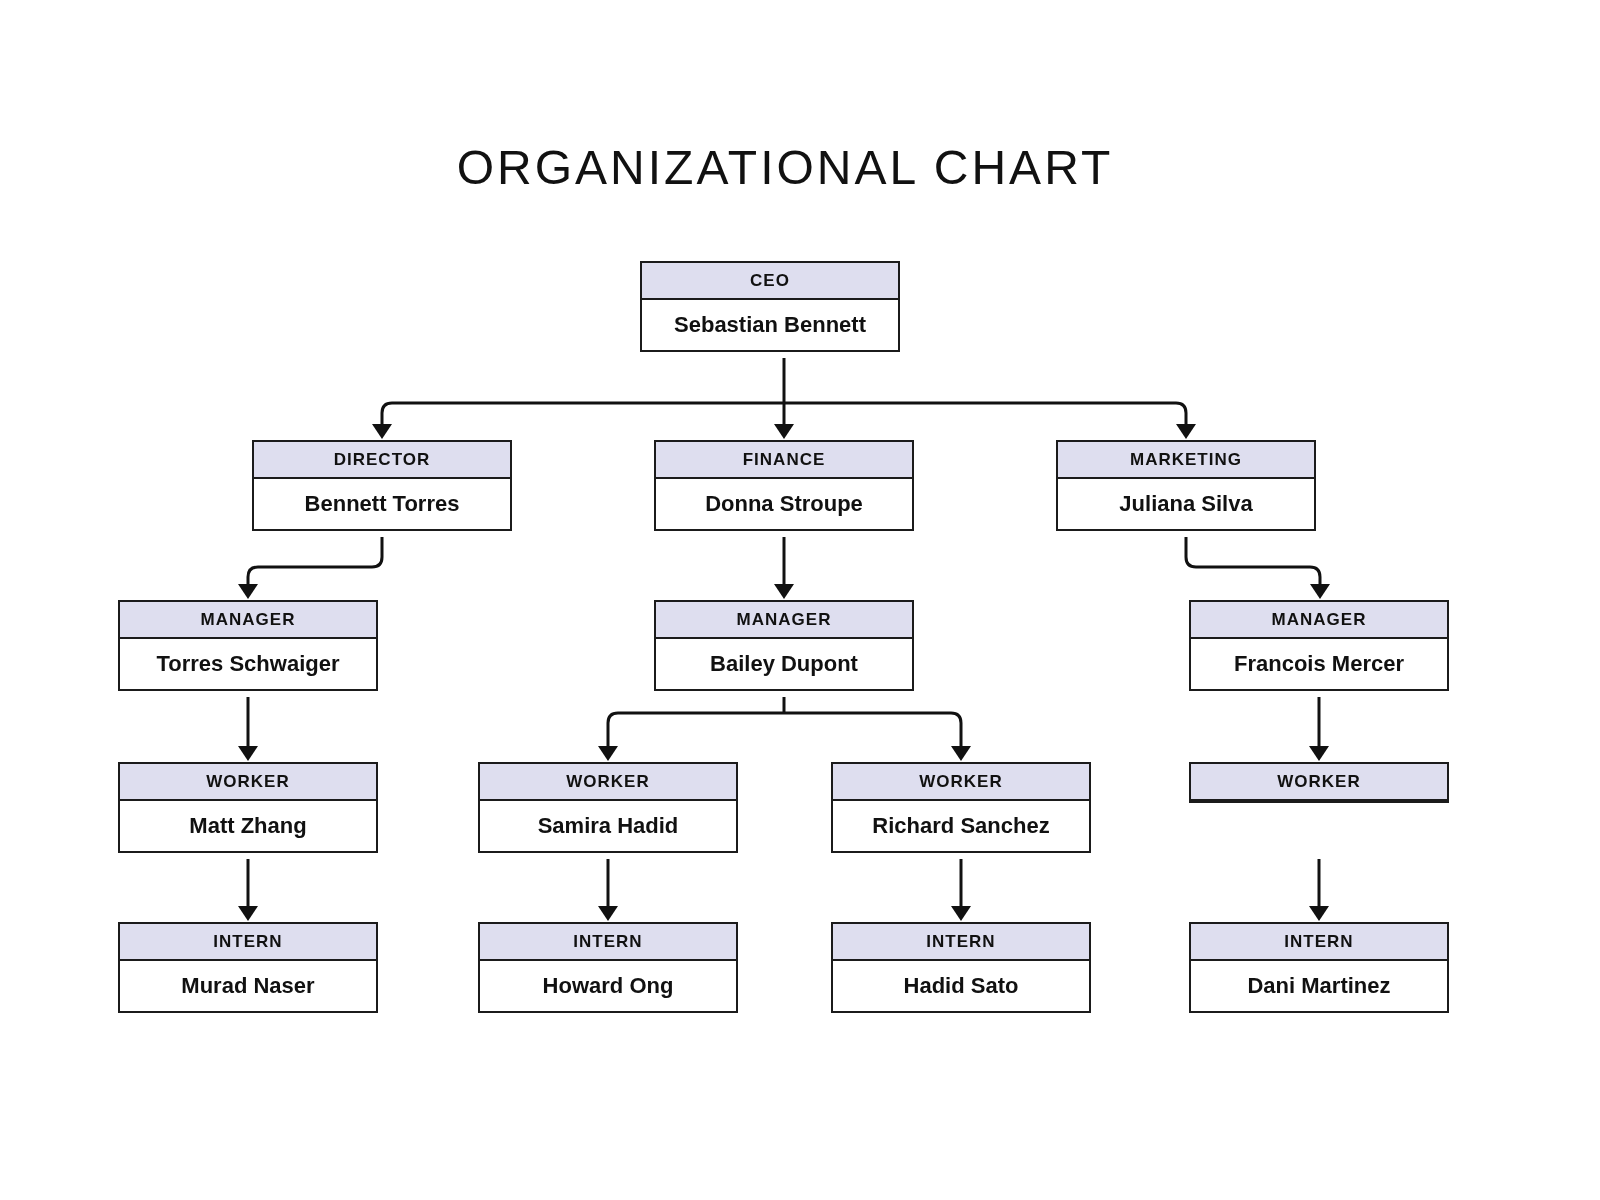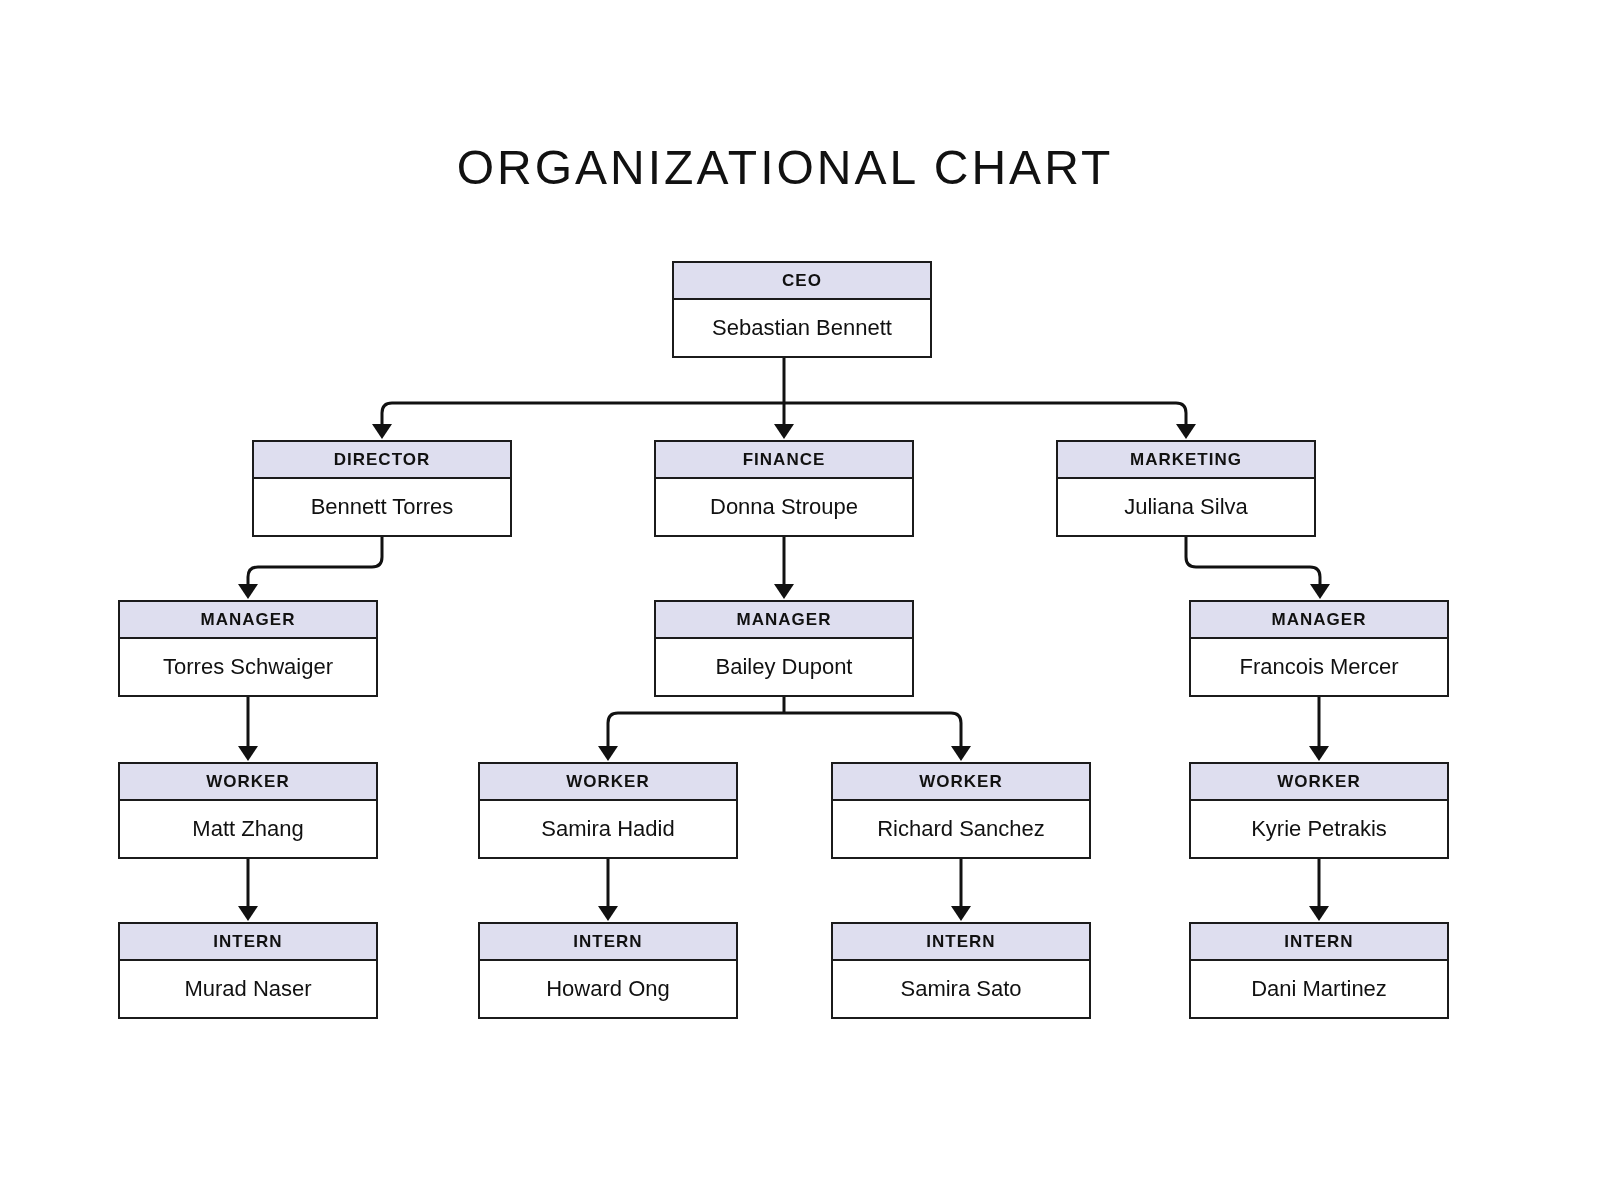--- a/index.html
+++ b/index.html
@@ -55,31 +55,31 @@
     height:37px;
     display:flex; align-items:center; justify-content:center;
     background:var(--header-fill);
     border-bottom:2px solid var(--box-border);
     font-size:17px;
     font-weight:700;
     letter-spacing:1px;
     color:var(--text);
   }
   .node-name{
-    height:56px;
+    height:50px;
     display:flex; align-items:center; justify-content:center;
     font-size:22px;
-    font-weight:400;
+    font-weight:700;
     color:var(--text);
     background:var(--box-fill);
     text-align:right;
   }
 
   
-  .n-ceo       { left:672px;  top:261px; }
+  .n-ceo       { left:640px;  top:261px; }
   .n-director  { left:252px;  top:440px; }
   .n-finance   { left:654px;  top:440px; }
   .n-marketing { left:1056px; top:440px; }
   .n-mgr-a     { left:118px;  top:600px; }
   .n-mgr-b     { left:654px;  top:600px; }
   .n-mgr-c     { left:1189px; top:600px; }
   .n-wrk-a     { left:118px;  top:762px; }
   .n-wrk-b     { left:478px;  top:762px; }
   .n-wrk-c     { left:831px;  top:762px; }
   .n-wrk-d     { left:1189px; top:762px; }
@@ -167,36 +167,35 @@
     <div class="node-name">Samira Hadid</div>
   </div>
 
   <div class="node n-wrk-c">
     <div class="node-role">WORKER</div>
     <div class="node-name">Richard Sanchez</div>
   </div>
 
   <div class="node n-wrk-d">
     <div class="node-role">WORKER</div>
-    <div class="node-name">Kyrie Petrakis</div>
   </div>
 
   <div class="node n-int-a">
     <div class="node-role">INTERN</div>
     <div class="node-name">Murad Naser</div>
   </div>
 
   <div class="node n-int-b">
     <div class="node-role">INTERN</div>
     <div class="node-name">Howard Ong</div>
   </div>
 
   <div class="node n-int-c">
     <div class="node-role">INTERN</div>
-    <div class="node-name">Samira Sato</div>
+    <div class="node-name">Hadid Sato</div>
   </div>
 
   <div class="node n-int-d">
     <div class="node-role">INTERN</div>
     <div class="node-name">Dani Martinez</div>
   </div>
 
 </div>
 
 </body></html>

